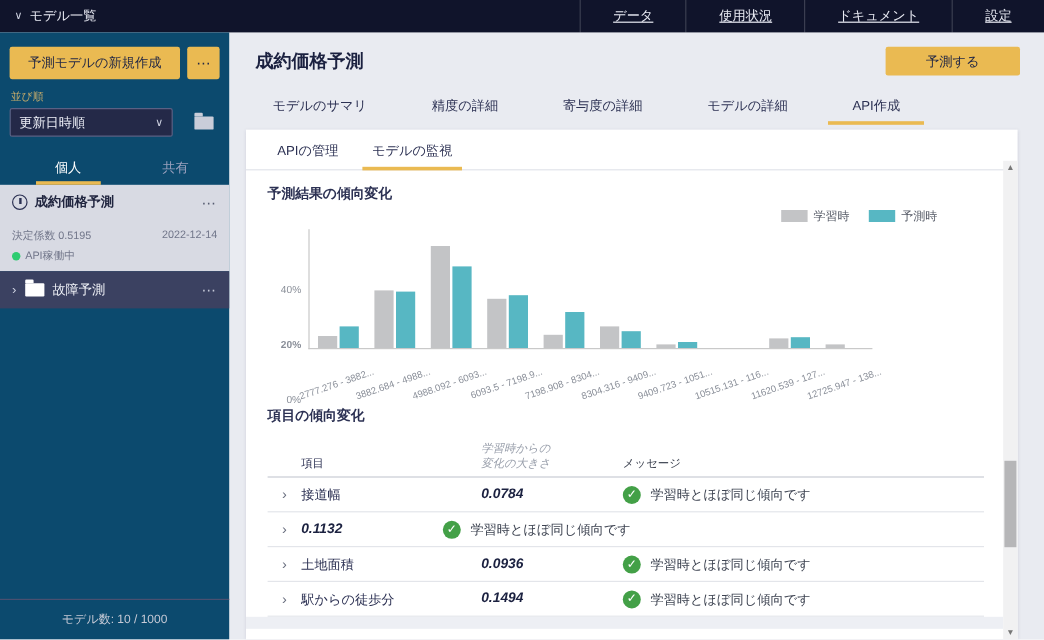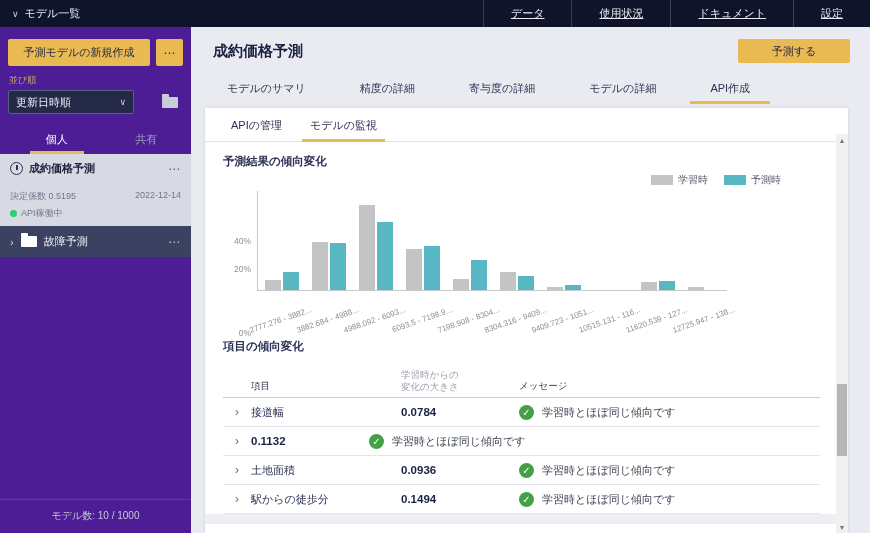--- a/index.html
+++ b/index.html
@@ -8,30 +8,30 @@
 
   
   .topbar { height:27px; background:#10142b; display:flex; align-items:stretch; justify-content:space-between; color:#e9ebf4; font-size:11px; }
   .topbar-left { display:flex; align-items:center; padding:0 12px; gap:6px; cursor:pointer; }
   .topbar-right { display:flex; align-items:stretch;text-decoration:underline; }
   .topnav-item { display:flex; align-items:center; padding:0 27px; border-left:1px solid rgba(255,255,255,.18); cursor:pointer; }
   .chev-down { font-size:9px; color:#cfd3e2; }
 
   
   .shell { display:flex; height:506px; }
-  .sidebar { width:191px; background:#4c1d95; flex:none; position:relative; color:#dfe2ec; }
+  .sidebar { width:191px; background:#0c4a6e; flex:none; position:relative; color:#dfe2ec; }
   .main { flex:1; position:relative; }
 
   
   .sb-top { padding:12px 8px 0 8px; }
   .btn-row { display:flex; gap:6px; }
   .btn-new { flex:1; height:27px; background:var(--accent); color:#232845; border:none; border-radius:2px; font-size:11px; font-family:inherit; cursor:pointer; }
   .btn-more-sq { width:27px; height:27px; background:var(--accent); color:#232845; border:none; border-radius:2px; font-size:12px; cursor:pointer; }
   .sort-label { font-size:9px; color:#c4ab6b; margin:8px 0 3px 1px; }
-  .sort-row { display:flex; gap:22px; align-items:center; }
+  .sort-row { display:flex; gap:12px; align-items:center; }
   .sort-select { flex:1; height:24px; background:#242948; border:1px solid #5a6184; border-radius:2px; color:#eceef6; font-size:11px; display:flex; align-items:center; justify-content:space-between; padding:0 7px; cursor:pointer; }
   .folder-btn { width:27px; height:24px; background:transparent; border:none; display:flex; align-items:center; justify-content:center; cursor:pointer; }
   .folder-ic { position:relative; width:16px; height:11px; background:#c9cdd9; border-radius:1px; display:inline-block; }
   .folder-ic::before { content:""; position:absolute; top:-3px; left:0; width:7px; height:3px; background:#c9cdd9; border-radius:1px 1px 0 0; }
   .folder-ic.white { background:#fff; } .folder-ic.white::before { background:#fff; }
 
   .sb-tabs { display:flex; margin-top:12px; font-size:11px;padding-left:12px; }
   .sb-tab { flex:1; text-align:center; padding:6px 0 7px; color:#9aa0bd; cursor:pointer; position:relative; }
   .sb-tab.active { color:#fff; }
   .sb-tab.active::after { content:""; position:absolute; left:18px; right:18px; bottom:0; height:3px; background:var(--accent); }
@@ -86,21 +86,21 @@
   .bar-pred  { background:var(--bar-teal); }
   .xlabels { position:relative; height:42px; }
   .xlabel { position:absolute; top:14px; font-size:8px; color:#8a8f99; white-space:nowrap; transform-origin:100% 50%; transform:translateX(-78%) rotate(-19deg); }
 
   
   .trend-table { margin:10px 16px 0 18px; font-size:11px; }
   .t-row { display:flex; align-items:center; border-bottom:1px solid #e3e5ea; min-height:29px; }
   .t-head { color:#9aa0ac; font-size:9.5px; align-items:flex-end; padding-bottom:4px; border-bottom:1px solid #c9ccd4; min-height:34px; }
   .c-chev { width:28px; text-align:center; color:#6b7080; font-size:12px; cursor:pointer; }
   .c-name { width:150px; color:#2c3153; }
-  .c-val  { width:118px; font-weight:bold; color:#1b2140; font-size:11.5px; }
+  .c-val  { width:118px; font-weight:bold; color:#1b2140; font-size:11.5px;font-style:italic; }
   .c-msg  { flex:1; display:flex; align-items:center; gap:8px; color:#3c4250; }
   .check { width:15px; height:15px; border-radius:50%; background:#43a047; color:#fff; font-size:10px; display:inline-flex; align-items:center; justify-content:center; flex:none; }
   .t-head .c-val { font-weight:normal; font-size:9.5px; color:#9aa0ac; line-height:1.25; }
   .panel-bottom-strip { height:10px; background:#edeff4; margin-top:0; }
 
   
   .scrollbar { position:absolute; top:26px; bottom:0; right:0; width:12px; background:#f1f1f2; }
   .sb-arrow { position:absolute; left:0; width:12px; height:12px; font-size:7px; color:#777; display:flex; align-items:center; justify-content:center; cursor:pointer; }
   .sb-arrow.up { top:0; } .sb-arrow.down { bottom:0; }
   .sb-thumb { position:absolute; left:1px; width:10px; top:250px; height:72px; background:#b6b6b8; cursor:pointer; }
@@ -210,21 +210,21 @@
             </div>
             <div class="legend-item">
               <span class="swatch" style="background: rgb(87, 183, 195);"></span>
               <span>予測時</span>
             </div>
           </div>
 
         <div class="chart">
           <div class="y-axis">
               <div class="ytick" style="bottom: 0px;">0%</div>
-              <div class="ytick" style="bottom: 64px;">20%</div>
+              <div class="ytick" style="bottom: 46px; font-weight: bold;">20%</div>
               <div class="ytick" style="bottom: 92px;">40%</div>
             </div>
           <div>
             <div class="plot">
               <div class="groups">
                   <div class="bar-group">
                     <div class="bar bar-train" style="height: 10.35px;"></div>
                     <div class="bar bar-pred" style="height: 18.4px;"></div>
                   </div>
                   <div class="bar-group">

